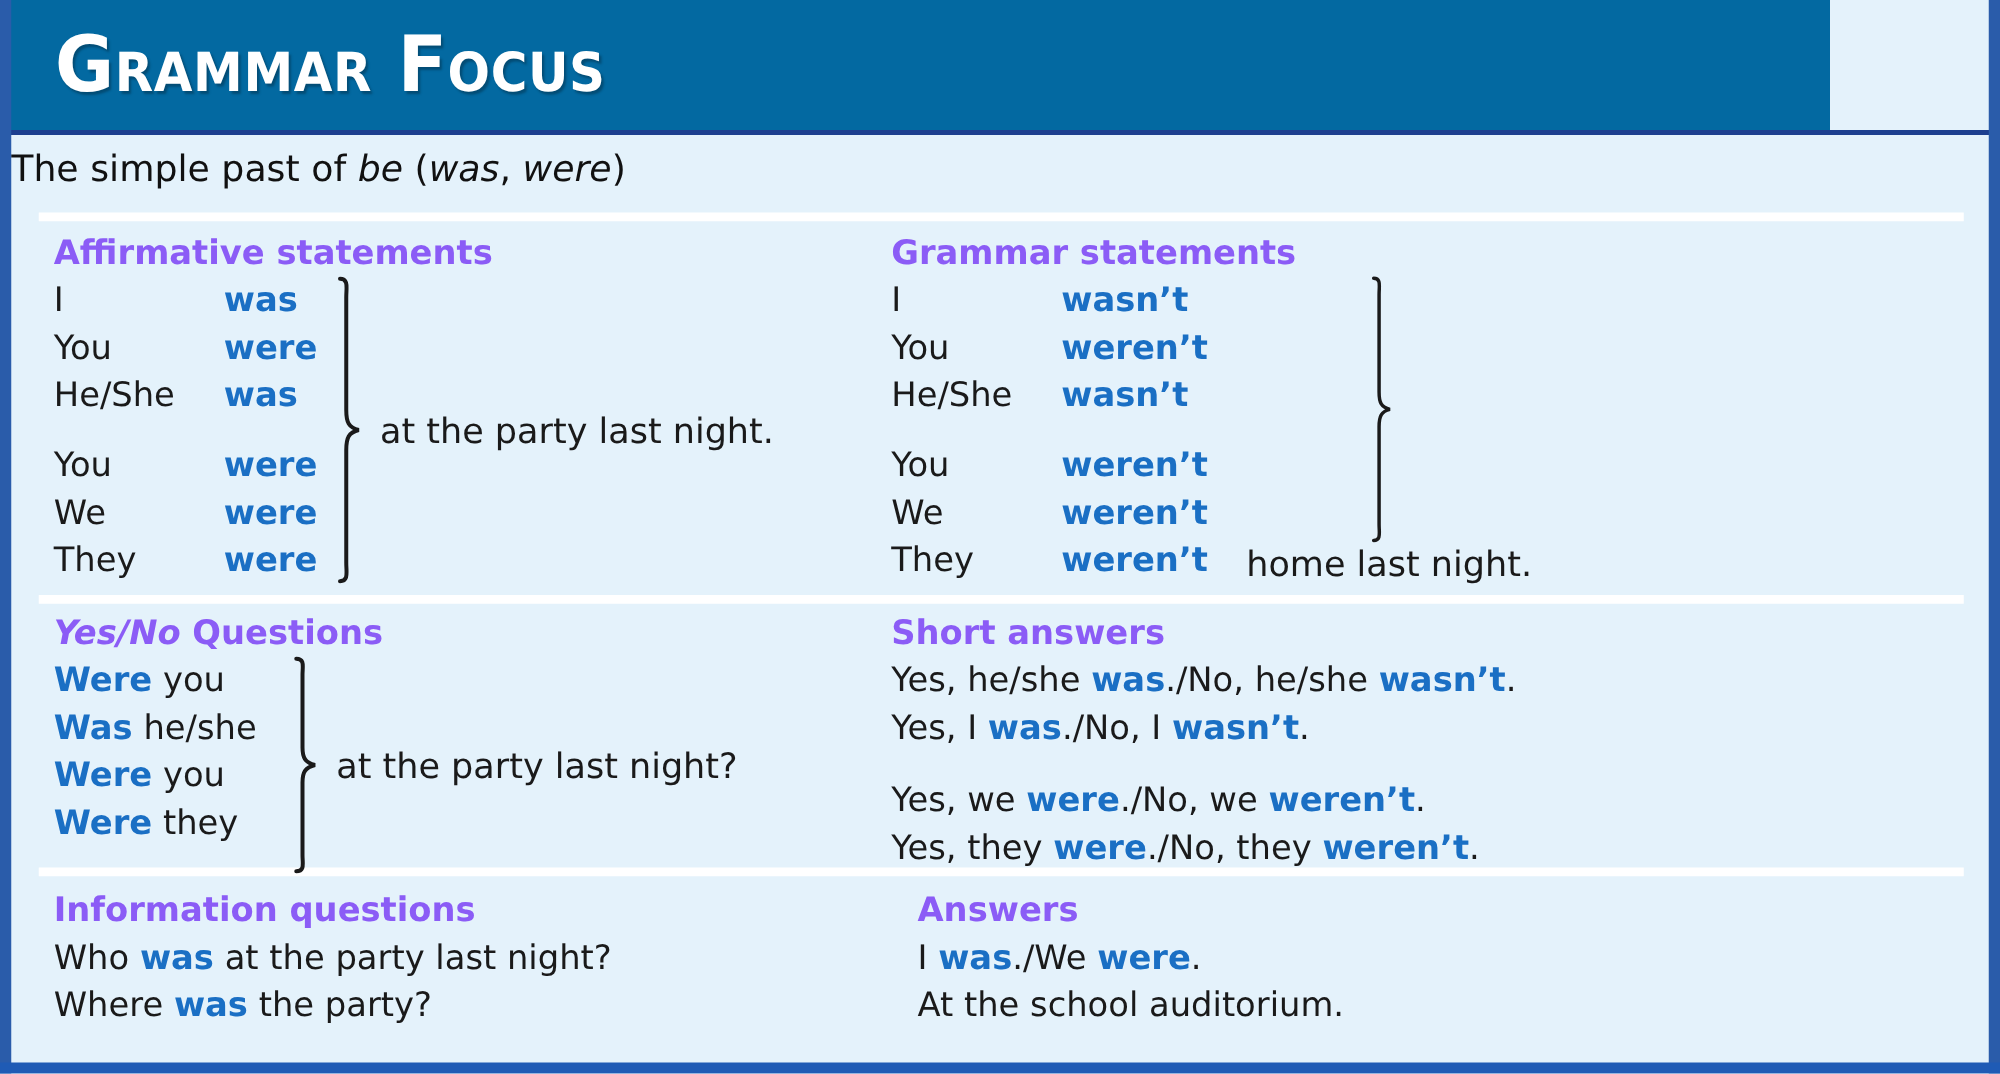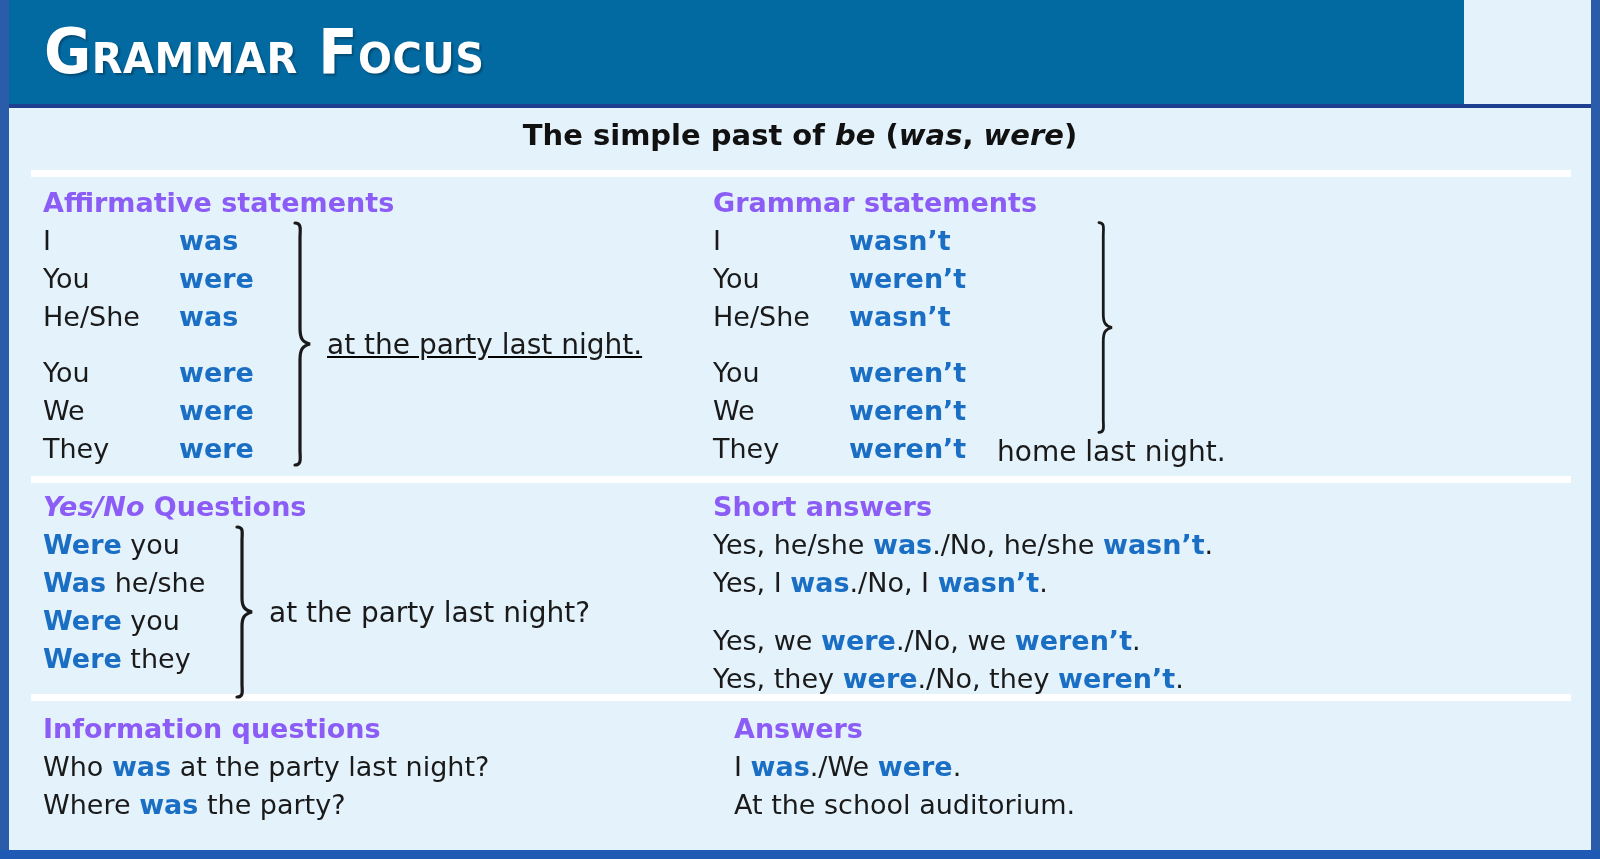--- a/index.html
+++ b/index.html
@@ -85,23 +85,23 @@
     height: 742px;
     background: #e4f2fb;
   }
 
   
   .subtitle {
     position: absolute;
     left: 0;
     top: 10px;
     width: 1582px;
-    text-align: center;
-    font-family: "DejaVu Sans", sans-serif;
-    font-weight: bold;
+    text-align: left;
+    font-family: "DejaVu Sans", sans-serif;
+    font-weight: normal;
     font-size: 29px;
     color: #111111;
     white-space: nowrap;
   }
   .subtitle .it { font-style: italic; }
 
   
   .divider {
     position: absolute;
     left: 22px;
@@ -246,21 +246,21 @@
           <div class="row">
             <span class="subj">We</span>
             <span class="verb">were</span>
           </div>
           <div class="row">
             <span class="subj">They</span>
             <span class="verb">were</span>
           </div>
         </div>
     </div>
-    <div class="brace-wrap" style="left:280px; top:112px; height:248px;text-decoration:underline;">
+    <div class="brace-wrap" style="left:257px; top:112px; height:248px;">
       <svg class="brace" width="26" height="248" viewBox="0 0 26 248">
         <path d="M6 3 C13 3, 11 10, 11 18 L11 108 C11 118, 13 122, 21 124 C13 126, 11 130, 11 140 L11 230 C11 238, 13 245, 6 245" fill="none" stroke="#1a1a1a" stroke-width="3.2" stroke-linecap="round"></path>
       </svg>
       <span class="brace-text">at the party last night.</span>
     </div>
 
     <div class="col col-right" style="top:78px;">
       <div class="sec-head">Grammar statements</div>
       <div class="conj w-neg" id="neg-rows">
           <div class="row">

